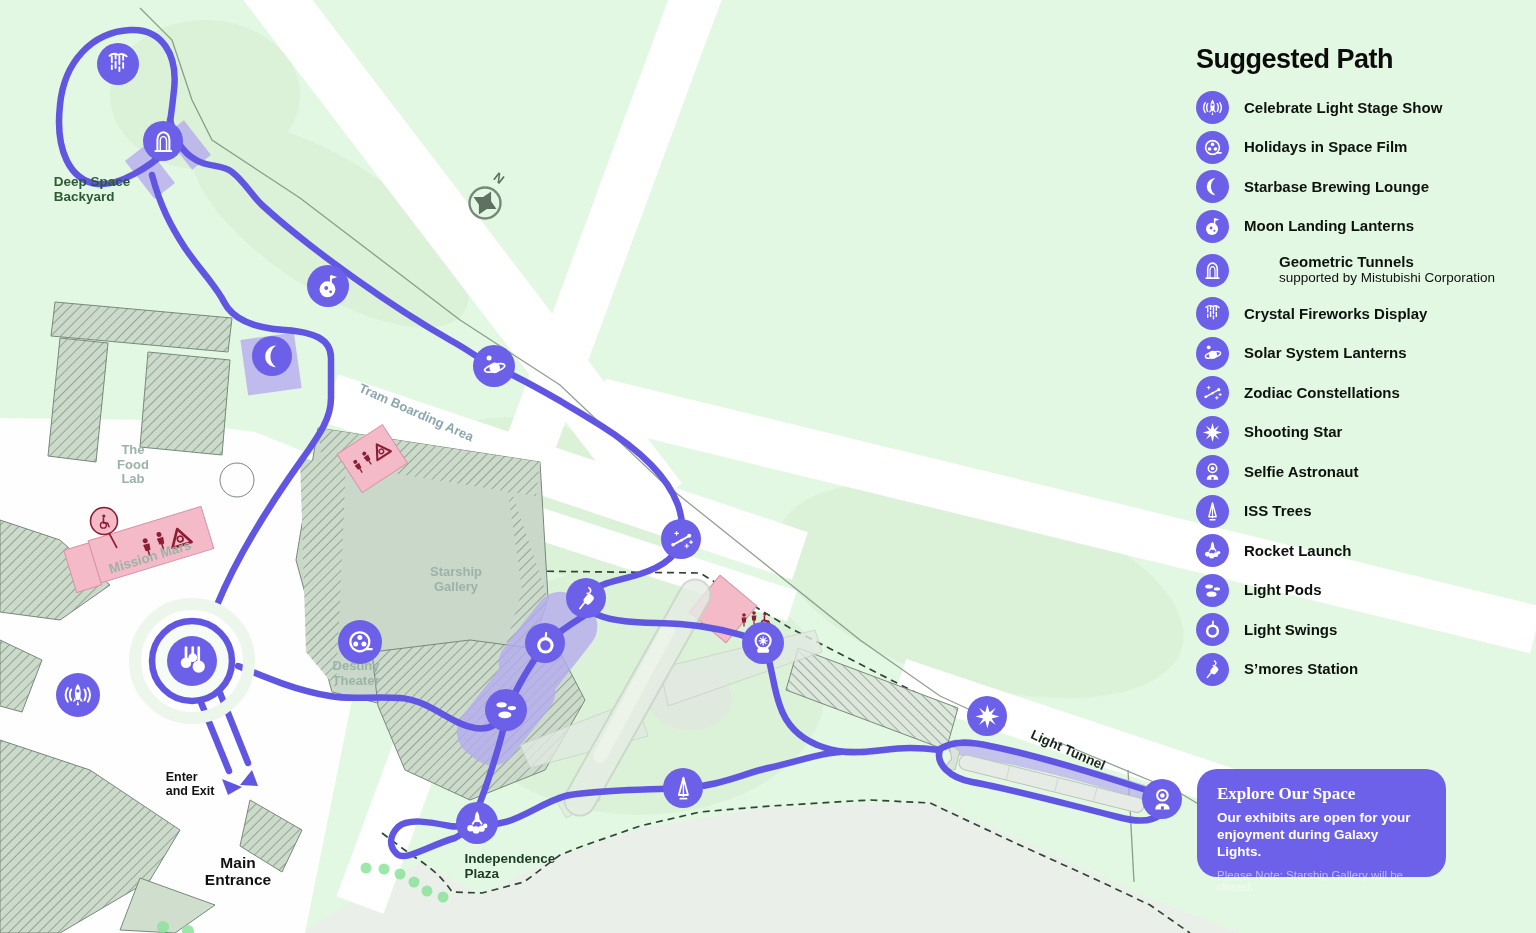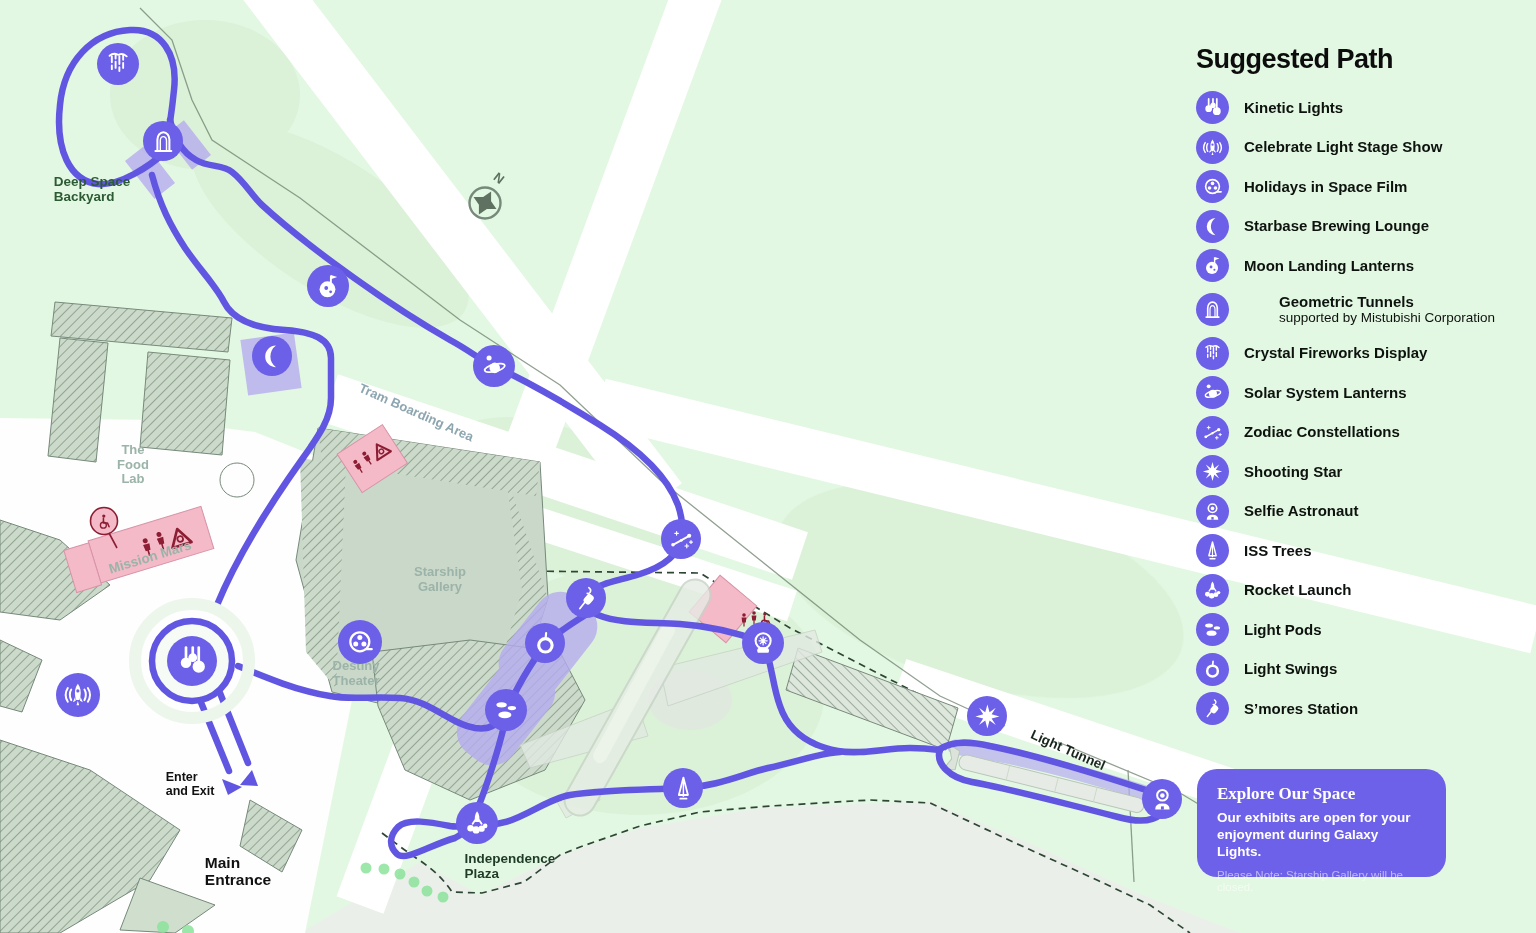--- a/index.html
+++ b/index.html
@@ -324,29 +324,29 @@
   <div class="compass-n" style="left:499px;top:178px;">N</div>
 
   <div id="map-labels">
       <div class="map-label" style="left: 92px; top: 189px; font-size: 13.5px; color: rgb(44, 90, 53); text-align: left; transform: translate(-50%, -50%) rotate(0deg);">Deep Space
 Backyard</div>
       <div class="map-label" style="left: 133px; top: 465px; font-size: 13px; color: rgb(156, 179, 169); text-align: center; transform: translate(-50%, -50%) rotate(0deg);">The
 Food
 Lab</div>
       <div class="map-label" style="left: 150px; top: 557px; font-size: 13.5px; color: rgb(156, 179, 169); text-align: center; transform: translate(-50%, -50%) rotate(-17deg);">Mission Mars</div>
       <div class="map-label" style="left: 416px; top: 413px; font-size: 13px; color: rgb(141, 166, 176); text-align: center; transform: translate(-50%, -50%) rotate(24deg);">Tram Boarding Area</div>
-      <div class="map-label" style="left: 440px; top: 580px; font-size: 13px; color: rgb(156, 179, 169); text-align: center; transform: translate(-50%, -50%) rotate(0deg);">Starship
+      <div class="map-label" style="left: 456px; top: 580px; font-size: 13px; color: rgb(156, 179, 169); text-align: center; transform: translate(-50%, -50%) rotate(0deg);">Starship
 Gallery</div>
       <div class="map-label" style="left: 356px; top: 674px; font-size: 13px; color: rgb(156, 179, 169); text-align: center; transform: translate(-50%, -50%) rotate(0deg);">Destiny
 Theater</div>
       <div class="map-label" style="left: 510px; top: 866px; font-size: 13.5px; color: rgb(30, 59, 40); text-align: left; transform: translate(-50%, -50%) rotate(0deg);">Independence
 Plaza</div>
       <div class="map-label" style="left: 190px; top: 784px; font-size: 12.5px; color: rgb(17, 17, 17); text-align: left; transform: translate(-50%, -50%) rotate(0deg);">Enter
 and Exit</div>
-      <div class="map-label" style="left: 238px; top: 871px; font-size: 15.5px; color: rgb(17, 17, 17); transform: translate(-50%, -50%) rotate(0deg);">Main
+      <div class="map-label" style="left: 238px; top: 871px; font-size: 15.5px; color: rgb(17, 17, 17); text-align: center; transform: translate(-50%, -50%) rotate(0deg);">Main
 Entrance</div>
       <div class="map-label" style="left: 1068px; top: 750px; font-size: 13.5px; color: rgb(24, 40, 30); text-align: center; transform: translate(-50%, -50%) rotate(24deg);">Light Tunnel</div>
     </div>
 
   <div id="map-pois">
       <div class="poi" style="left: 118px; top: 64px; width: 42px; height: 42px;">
         <svg viewBox="0 0 24 24">
           <use href="#ic-fireworks" xlink:href="#ic-fireworks"></use>
         </svg>
       </div>
@@ -428,30 +428,20 @@
       <div class="poi" style="left: 1162px; top: 799px; width: 40px; height: 40px;">
         <svg viewBox="0 0 24 24">
           <use href="#ic-astronaut" xlink:href="#ic-astronaut"></use>
         </svg>
       </div>
     </div>
 
   <div id="legend">
     <h1 id="legend-title">Suggested Path</h1>
     <div id="legend-items">
-        <div class="legend-row">
-          <span class="legend-badge">
-            <svg viewBox="0 0 24 24">
-              <use href="#ic-kinetic" xlink:href="#ic-kinetic"></use>
-            </svg>
-          </span>
-          <div class="legend-text">
-            <div class="legend-label">Kinetic Lights</div>
-          </div>
-        </div>
         <div class="legend-row">
           <span class="legend-badge">
             <svg viewBox="0 0 24 24">
               <use href="#ic-stage" xlink:href="#ic-stage"></use>
             </svg>
           </span>
           <div class="legend-text">
             <div class="legend-label">Celebrate Light Stage Show</div>
           </div>
         </div>

